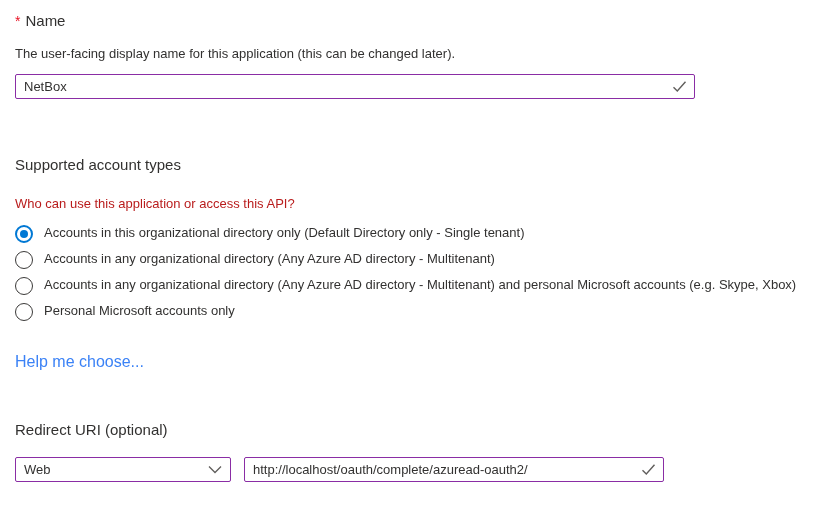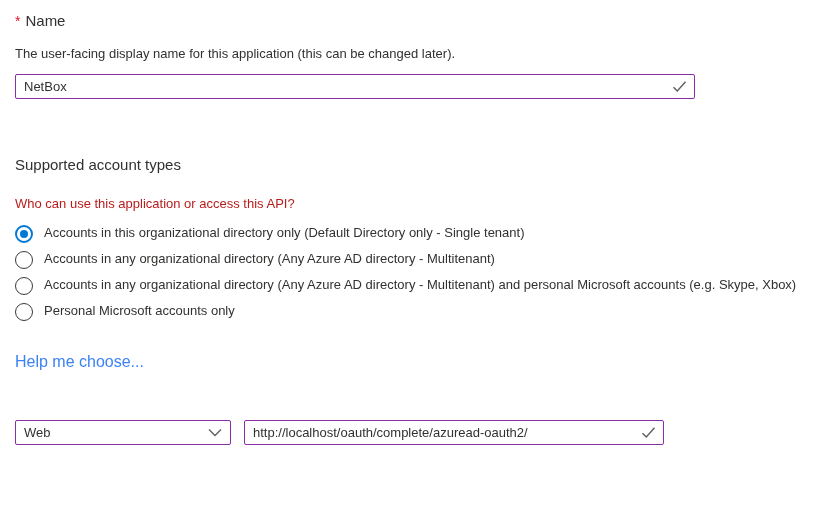--- a/index.html
+++ b/index.html
@@ -144,20 +144,21 @@
       <div class="radio-row">
         <span class="radio-control"></span>
         <span class="radio-label">Personal Microsoft accounts only</span>
       </div>
     </div>
 
     <a class="help-link">Help me choose...</a>
   </div>
 
   <div class="section-gap-2">
+    <div class="section-title">Redirect URI (optional)</div>
 
     <div class="uri-controls">
       <div class="input-box platform-select">
         <span class="select-value">Web</span>
         <span class="icon-glyph">
           <svg width="14" height="9" viewBox="0 0 14 9">
               <path d="M1 1.5 L7 7.5 L13 1.5" fill="none" stroke="#605e5c" stroke-width="1.3"></path>
             </svg>
         </span>
       </div>

